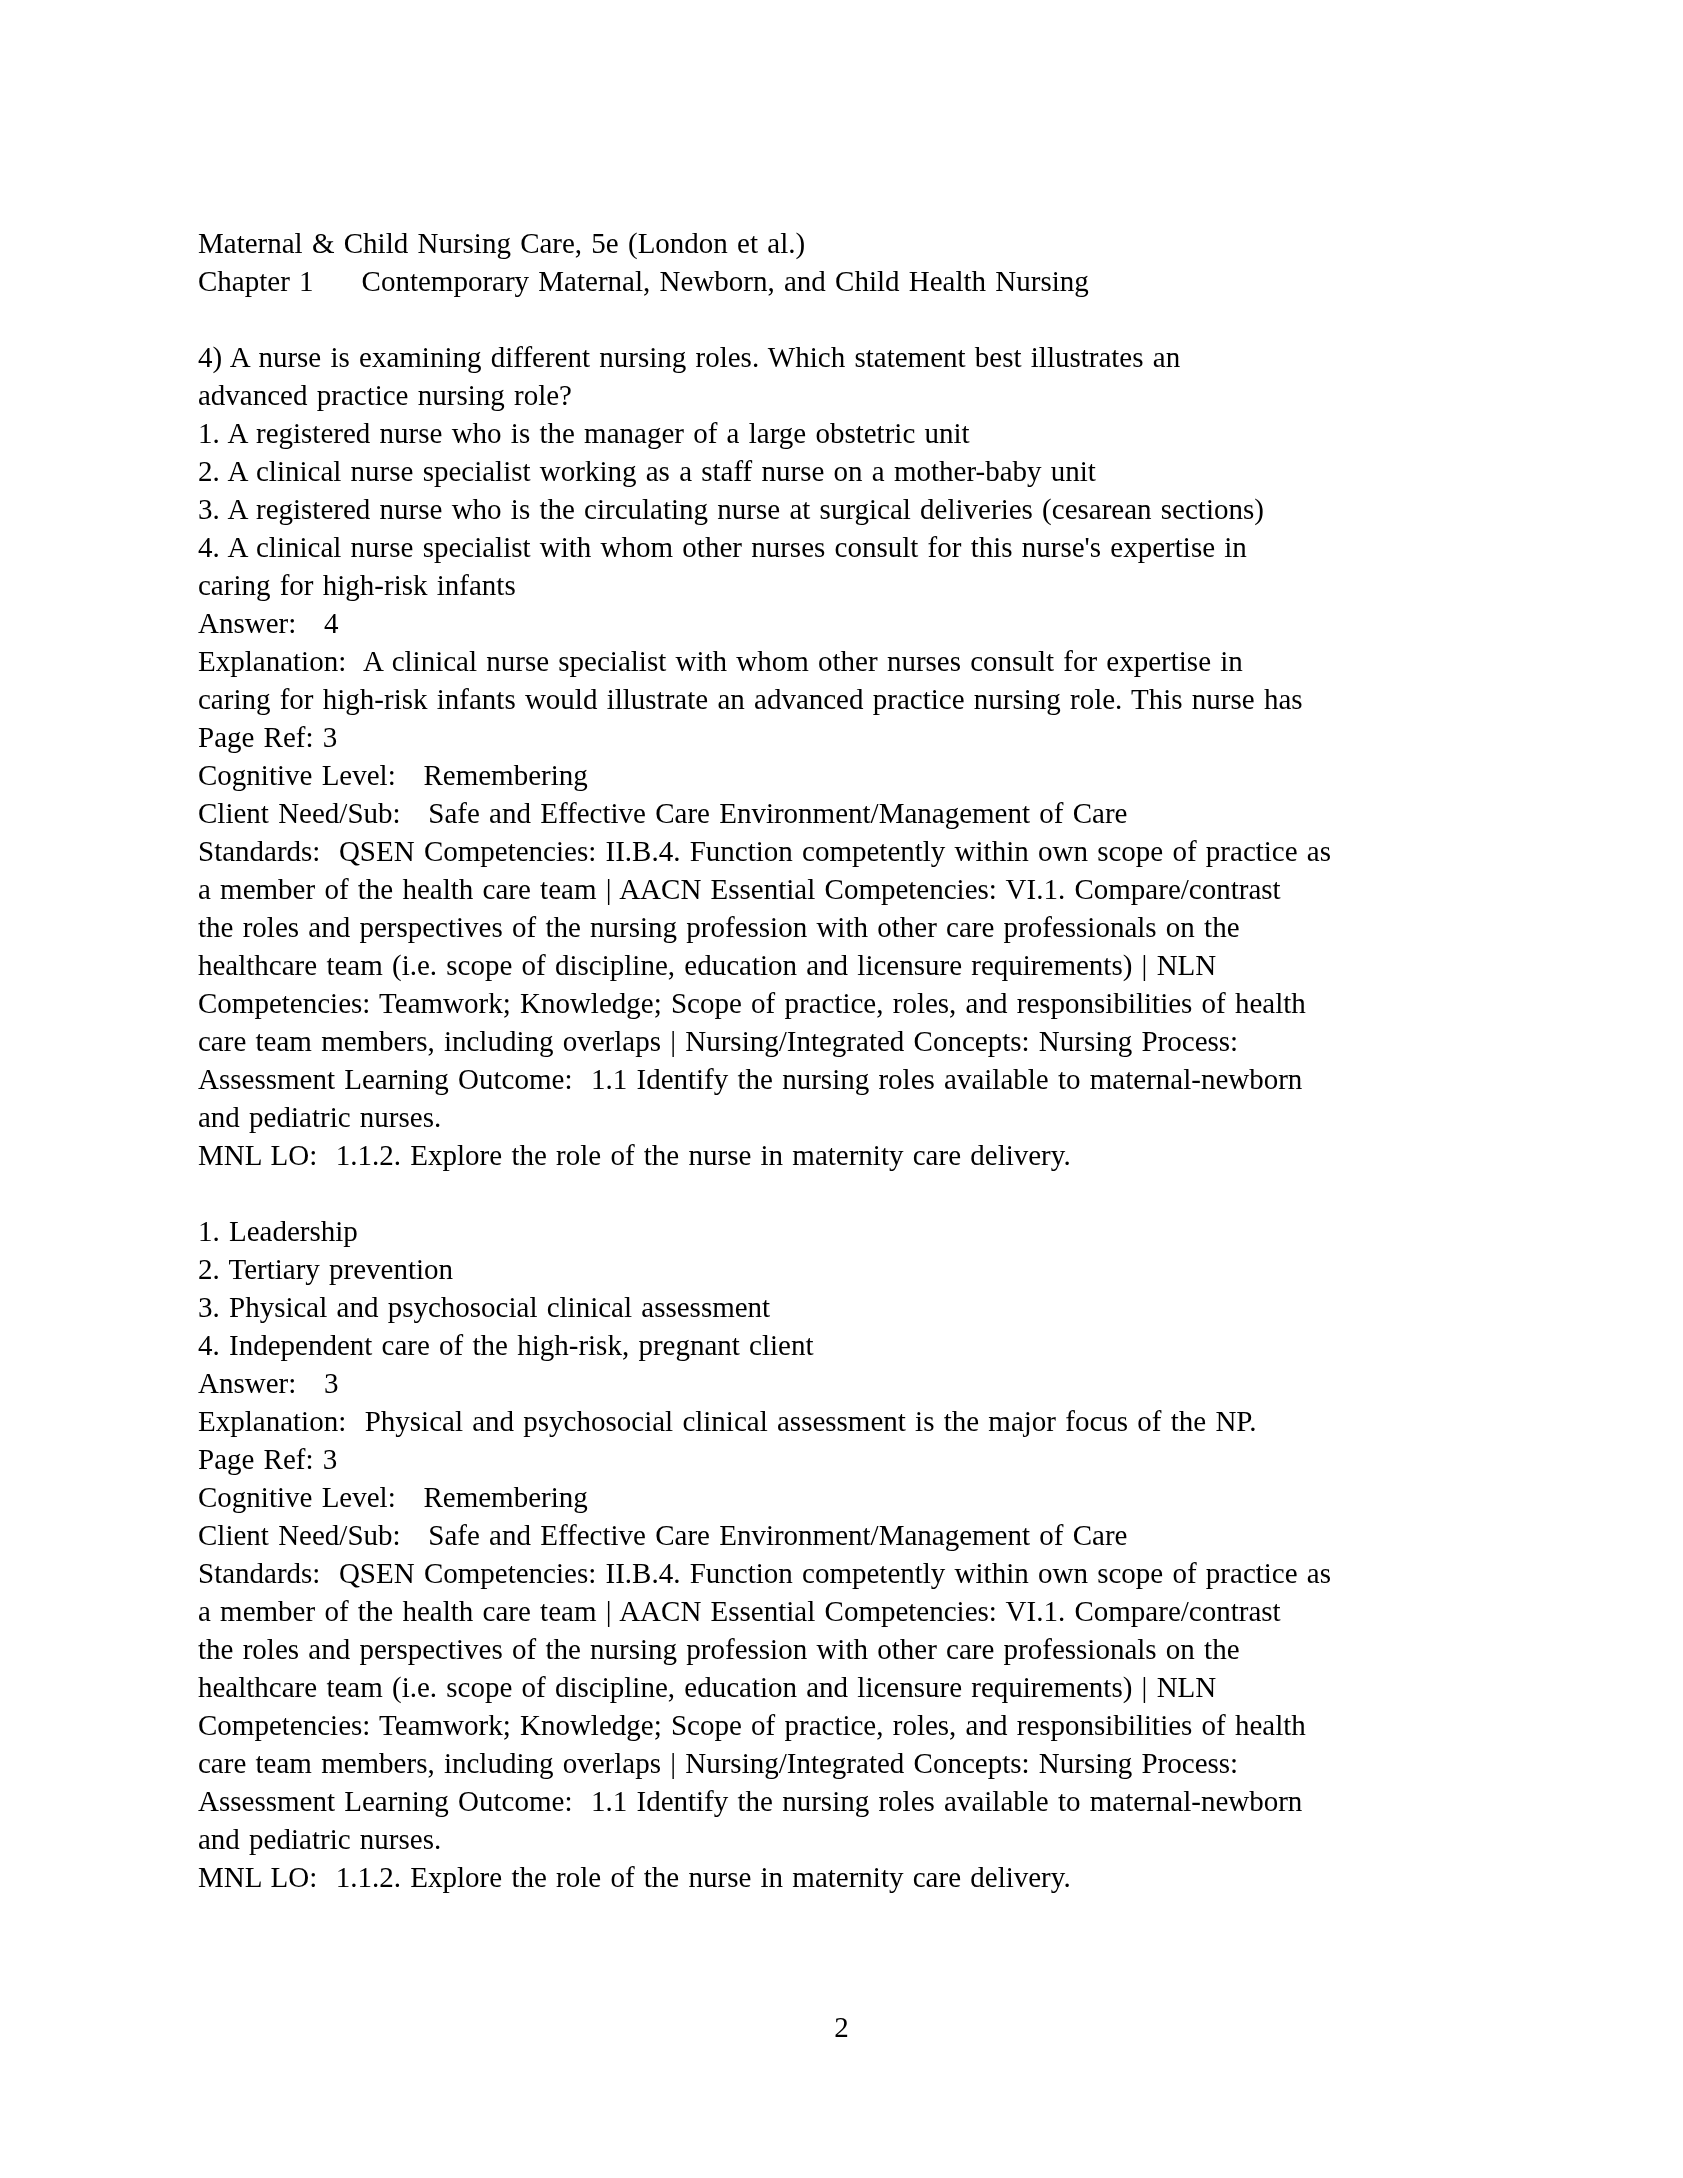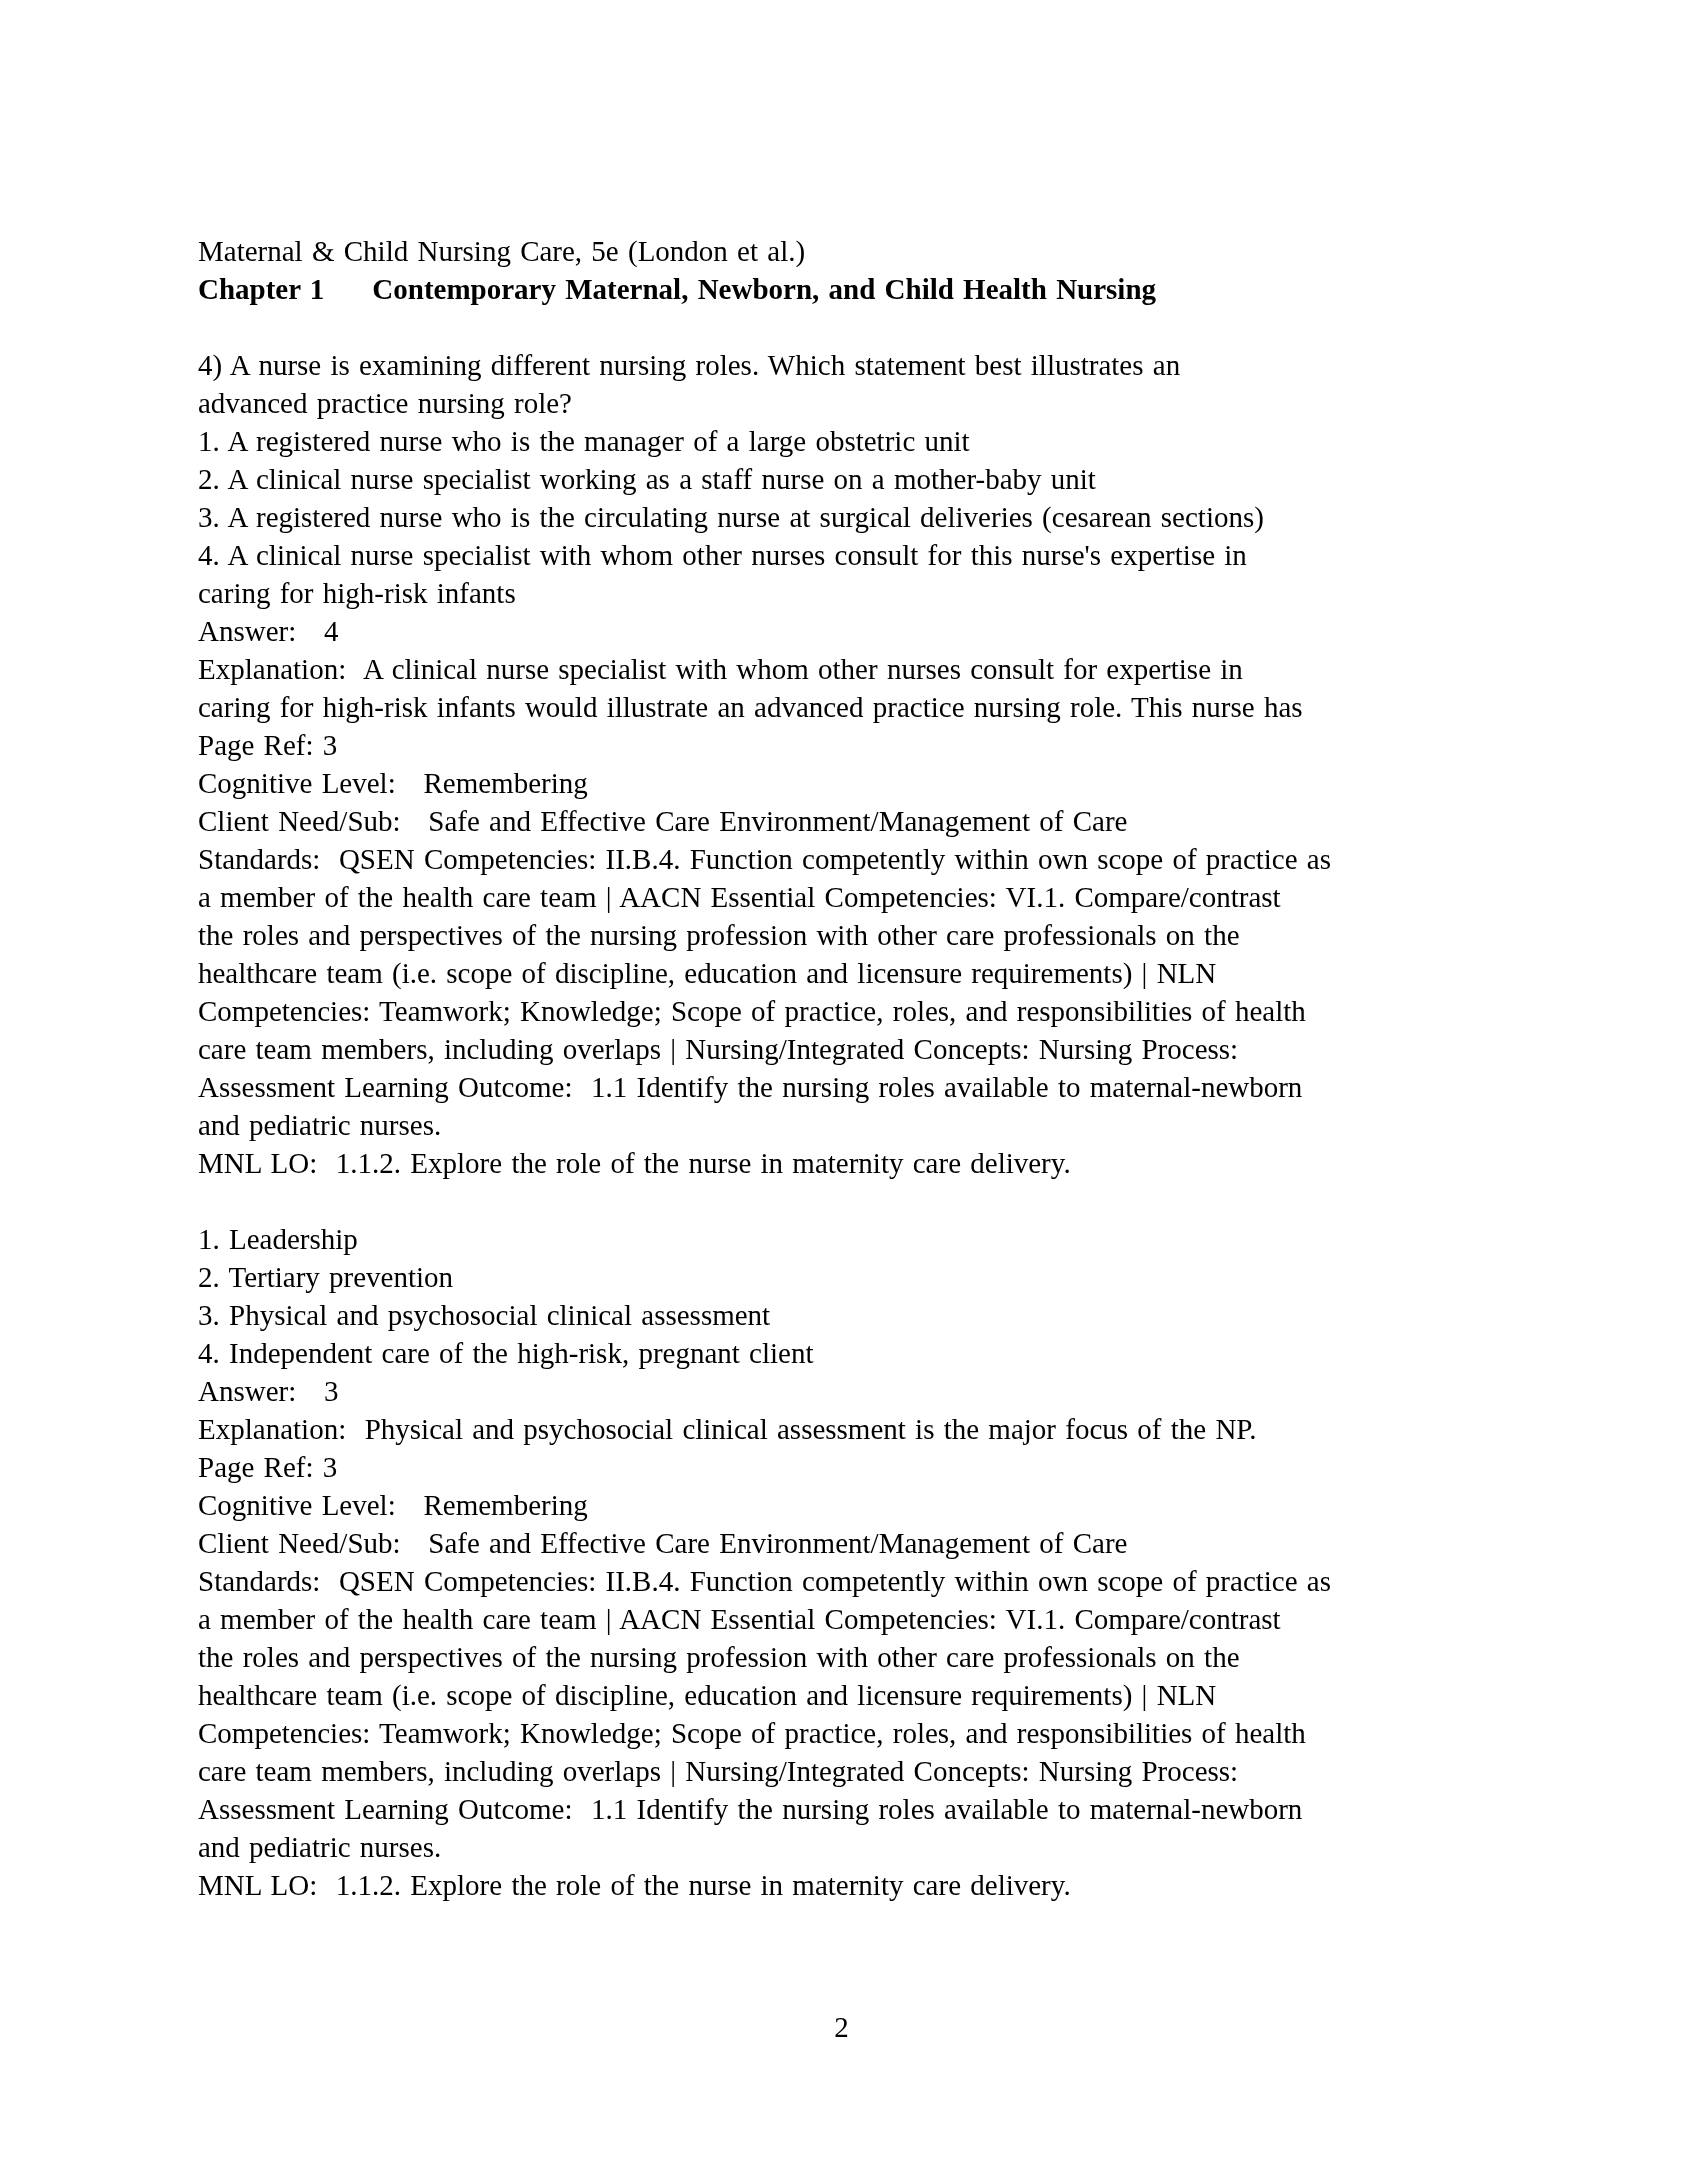--- a/index.html
+++ b/index.html
@@ -13,30 +13,30 @@
     height: 2178px;
     background: #ffffff;
     color: #000000;
     font-family: "Liberation Serif", "DejaVu Serif", serif;
     font-size: 29px;
     line-height: 38px;
   }
   .content {
     position: absolute;
     left: 198px;
-    top: 232px;
+    top: 224px;
     width: 1445px;
   }
   .line {
     white-space: pre;
     min-height: 38px;
     word-spacing: 2px;
   }
   .heading-line {
-    font-weight: bold;
+    font-weight: normal;
   }
   .chapter-gap {
     display: inline-block;
     width: 48px;
   }
   .question-block {
     margin-top: 38px;
   }
   .page-number {
     position: absolute;

